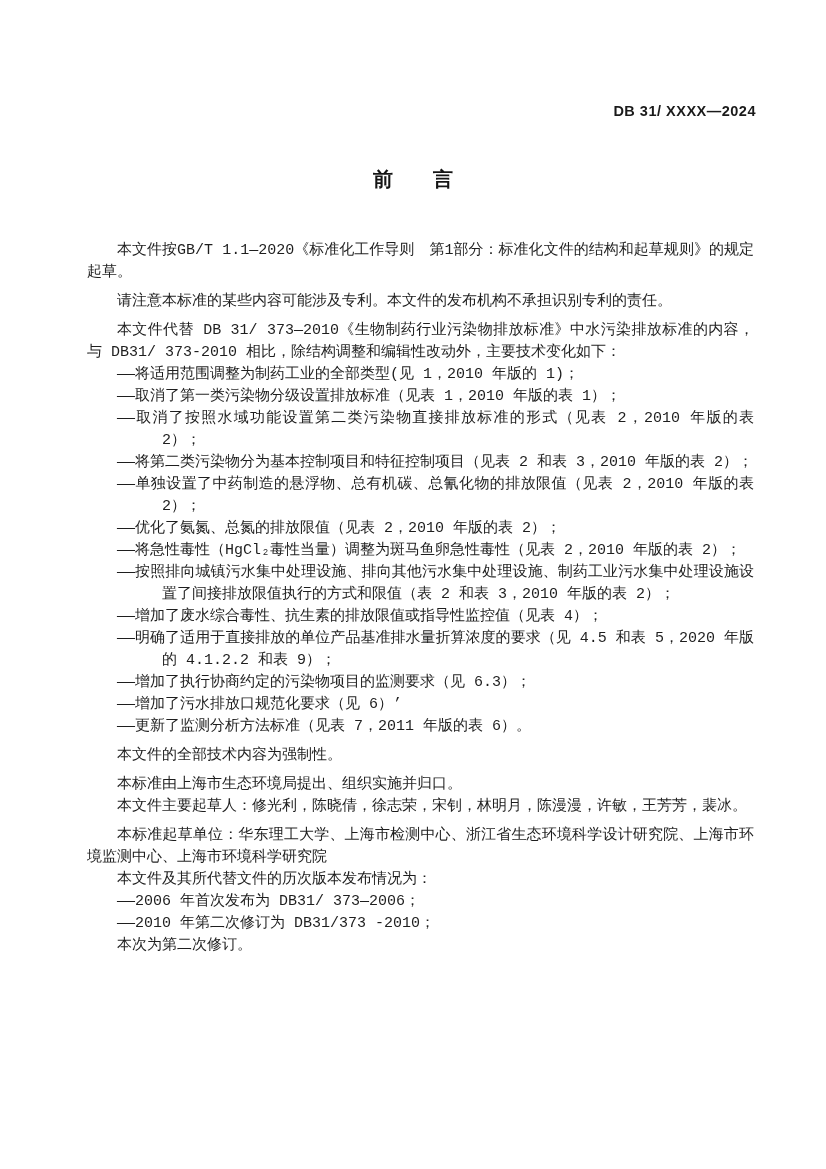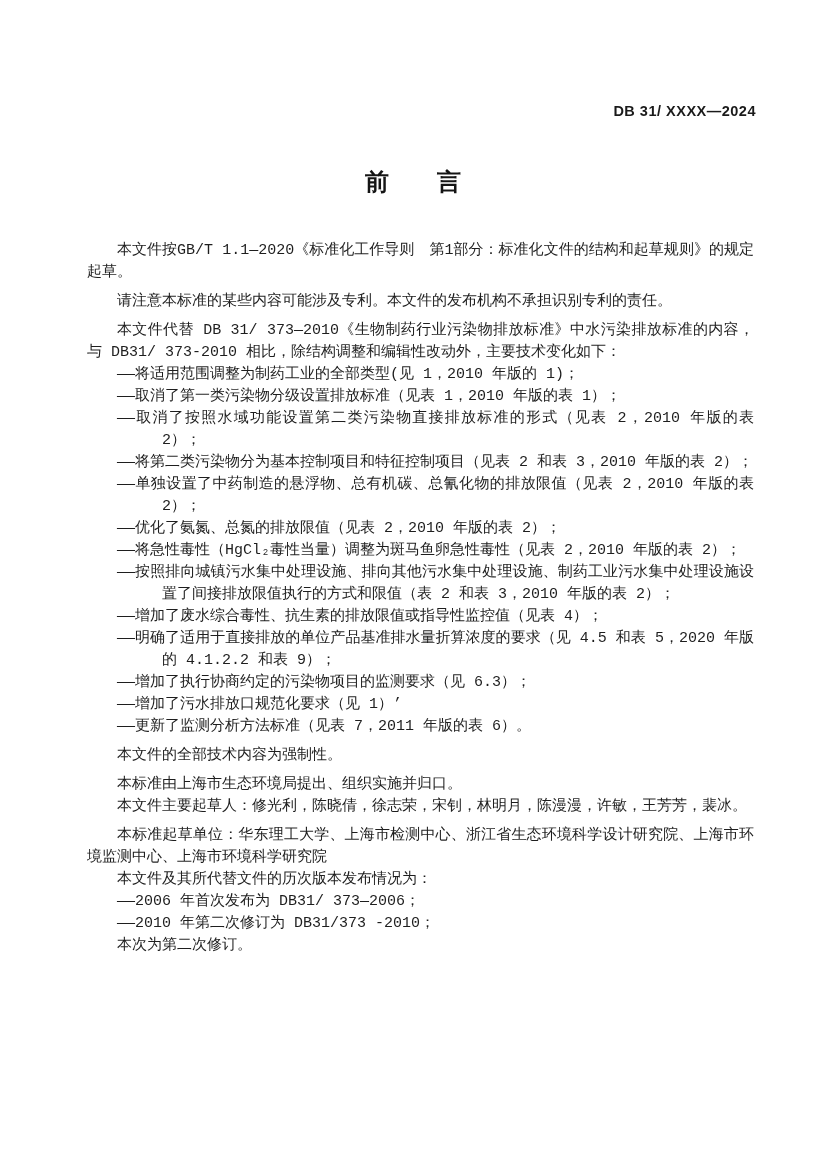--- a/index.html
+++ b/index.html
@@ -29,21 +29,21 @@
     color: #1a1a1a;
   }
   .doc-title {
     position: absolute;
     top: 166px;
     left: 0;
     width: 100%;
     text-align: center;
     font-family: "Liberation Sans", "DejaVu Sans", sans-serif;
     font-weight: bold;
-    font-size: 24px;
+    font-size: 20px;
     color: #141414;
   }
   .content {
     position: absolute;
     top: 240px;
     left: 87px;
     right: 72px;
     font-size: 15px;
     line-height: 22px;
     text-align: justify;
@@ -91,21 +91,21 @@
       <p class="li">——取消了第一类污染物分级设置排放标准（见表 1，2010 年版的表 1）；</p>
       <p class="li">——取消了按照水域功能设置第二类污染物直接排放标准的形式（见表 2，2010 年版的表 2）；</p>
       <p class="li">——将第二类污染物分为基本控制项目和特征控制项目（见表 2 和表 3，2010 年版的表 2）；</p>
       <p class="li">——单独设置了中药制造的悬浮物、总有机碳、总氰化物的排放限值（见表 2，2010 年版的表 2）；</p>
       <p class="li">——优化了氨氮、总氮的排放限值（见表 2，2010 年版的表 2）；</p>
       <p class="li">——将急性毒性（HgCl₂毒性当量）调整为斑马鱼卵急性毒性（见表 2，2010 年版的表 2）；</p>
       <p class="li">——按照排向城镇污水集中处理设施、排向其他污水集中处理设施、制药工业污水集中处理设施设置了间接排放限值执行的方式和限值（表 2 和表 3，2010 年版的表 2）；</p>
       <p class="li">——增加了废水综合毒性、抗生素的排放限值或指导性监控值（见表 4）；</p>
       <p class="li">——明确了适用于直接排放的单位产品基准排水量折算浓度的要求（见 4.5 和表 5，2020 年版的 4.1.2.2 和表 9）；</p>
       <p class="li">——增加了执行协商约定的污染物项目的监测要求（见 6.3）；</p>
-      <p class="li">——增加了污水排放口规范化要求（见 1）’</p>
+      <p class="li">——增加了污水排放口规范化要求（见 6）’</p>
       <p class="li">——更新了监测分析方法标准（见表 7，2011 年版的表 6）。</p>
       <p class="p gap">本文件的全部技术内容为强制性。</p>
       <p class="p gap">本标准由上海市生态环境局提出、组织实施并归口。</p>
       <p class="p">本文件主要起草人：修光利，陈晓倩，徐志荣，宋钊，林明月，陈漫漫，许敏，王芳芳，裴冰。</p>
       <p class="p gap">本标准起草单位：华东理工大学、上海市检测中心、浙江省生态环境科学设计研究院、上海市环境监测中心、上海市环境科学研究院</p>
       <p class="p">本文件及其所代替文件的历次版本发布情况为：</p>
       <p class="li">——2006 年首次发布为 DB31/ 373—2006；</p>
       <p class="li">——2010 年第二次修订为 DB31/373 -2010；</p>
       <p class="p">本次为第二次修订。</p>
     </div>

